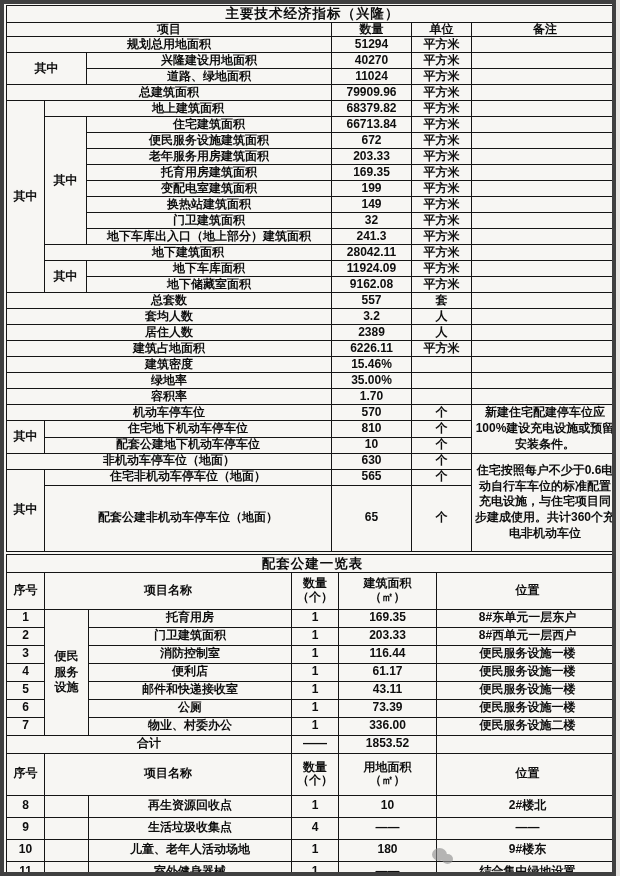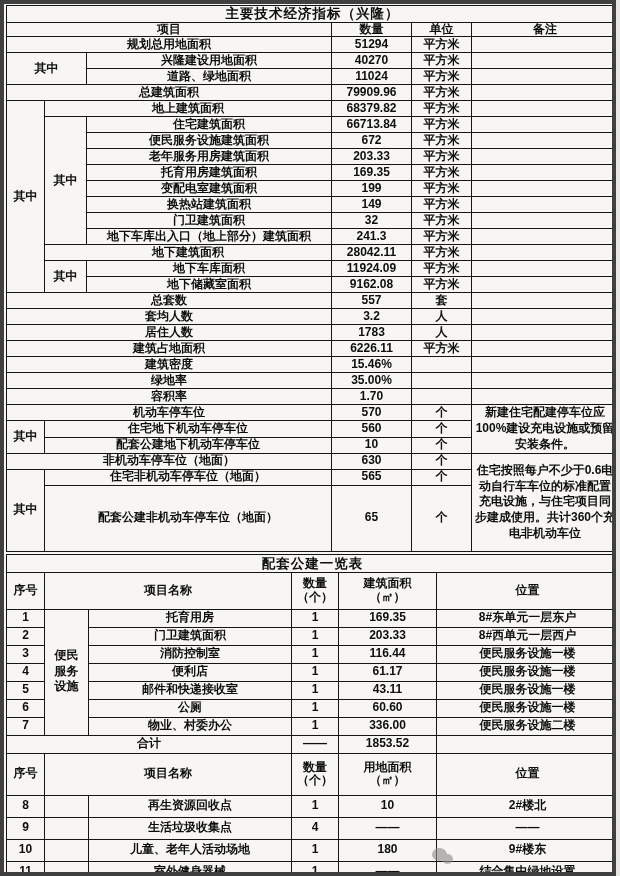--- a/index.html
+++ b/index.html
@@ -14,21 +14,21 @@
   td{
     border:1.5px solid #151515;text-align:center;vertical-align:middle;
     font-size:12px;line-height:1.15;padding:0 1px;overflow:hidden;
     font-weight:bold;white-space:normal;
   }
   td.tt{font-size:13.5px;letter-spacing:1px;}
   td.note{ text-align:center;vertical-align:middle;line-height:1.32;font-size:12px;padding:0 2px;}
   tr.h14{height:14px;} tr.h16{height:16px;} tr.h66{height:66px;}
   tr.h18{height:18px;} tr.h37{height:37px;}
   tr.h42{height:42px;} tr.h22{height:22px;}
-  .vstack{width:26px;margin:4px auto;line-height:1.3;font-family:Liberation Mono, monospace;}
+  .vstack{width:26px;margin:4px auto;line-height:1.3;}
   .wm{
     position:absolute;left:428px;top:840px;width:190px;height:28px;
     display:flex;align-items:center;gap:4px;color:#8d8d8d;opacity:.62;
     font-size:16px;letter-spacing:1px;pointer-events:none;white-space:nowrap;
   }
   .wm-icon{position:relative;width:22px;height:20px;flex:0 0 22px;}
   .wm-icon .b1{position:absolute;left:0;top:0;width:15px;height:13px;border-radius:50% 50% 50% 50%;background:#8d8d8d;}
   .wm-icon .b2{position:absolute;left:10px;top:6px;width:11px;height:10px;border-radius:50%;background:#8d8d8d;}
 </style>
 </head>
@@ -162,21 +162,21 @@
       <td></td>
     </tr>
     <tr class="h16">
       <td colspan="3">套均人数</td>
       <td>3.2</td>
       <td>人</td>
       <td></td>
     </tr>
     <tr class="h16">
       <td colspan="3">居住人数</td>
-      <td>1783</td>
+      <td>2389</td>
       <td>人</td>
       <td></td>
     </tr>
     <tr class="h16">
       <td colspan="3">建筑占地面积</td>
       <td>6226.11</td>
       <td>平方米</td>
       <td></td>
     </tr>
     <tr class="h16">
@@ -199,21 +199,21 @@
     </tr>
     <tr class="h16">
       <td colspan="3">机动车停车位</td>
       <td>570</td>
       <td>个</td>
       <td class="note" rowspan="3">新建住宅配建停车位应100%建设充电设施或预留安装条件。</td>
     </tr>
     <tr class="h16">
       <td rowspan="2">其中</td>
       <td colspan="2">住宅地下机动车停车位</td>
-      <td>560</td>
+      <td>810</td>
       <td>个</td>
     </tr>
     <tr class="h16">
       <td colspan="2">配套公建地下机动车停车位</td>
       <td>10</td>
       <td>个</td>
     </tr>
     <tr class="h16">
       <td colspan="3">非机动车停车位（地面）</td>
       <td>630</td>
@@ -295,21 +295,21 @@
       <td>5</td>
       <td>邮件和快递接收室</td>
       <td>1</td>
       <td>43.11</td>
       <td>便民服务设施一楼</td>
     </tr>
     <tr class="h18">
       <td>6</td>
       <td>公厕</td>
       <td>1</td>
-      <td>60.60</td>
+      <td>73.39</td>
       <td>便民服务设施一楼</td>
     </tr>
     <tr class="h18">
       <td>7</td>
       <td>物业、村委办公</td>
       <td>1</td>
       <td>336.00</td>
       <td>便民服务设施二楼</td>
     </tr>
     <tr class="h18">

